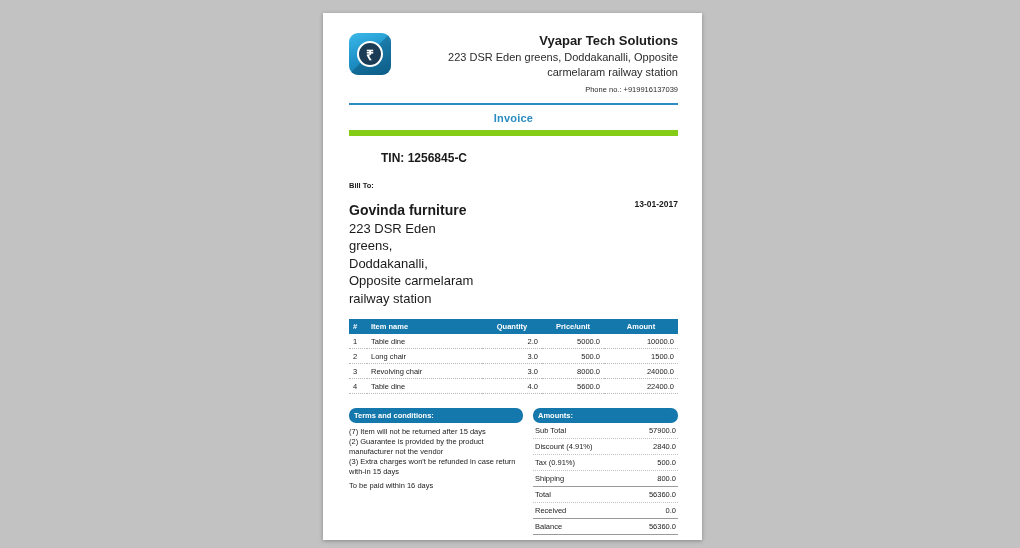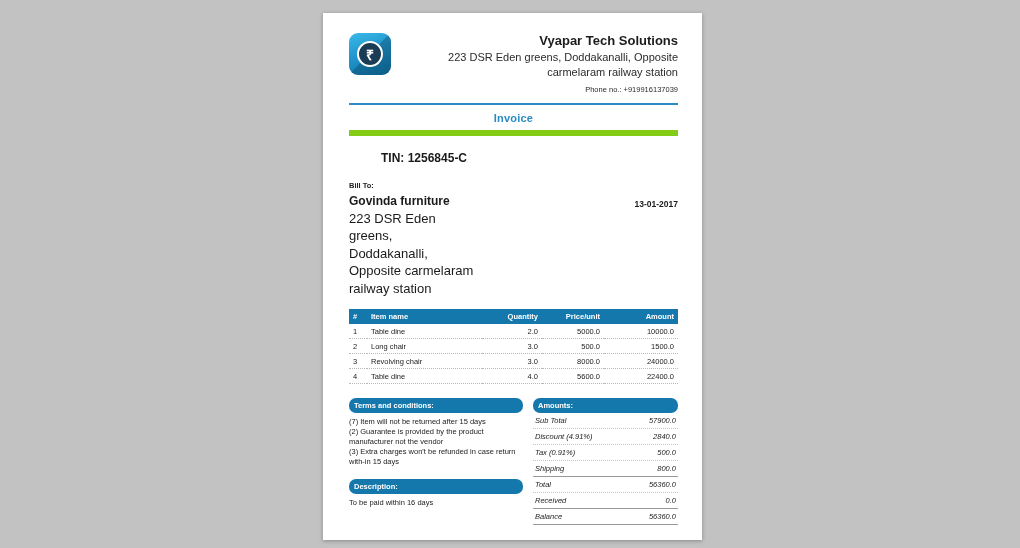--- a/index.html
+++ b/index.html
@@ -50,54 +50,54 @@
     border-top:2px solid #2a8cc2;
     border-bottom:6px solid #84cc16;
     text-align:center;
     padding:3px 0 4px 0;
   }
   .invoice-title { color:#2a8cc2; font-weight:bold; font-size:11px; letter-spacing:0.2px; }
   
   .tin { margin-top:15px; font-size:12px; font-weight:bold;margin-left:32px; }
   .billto-row { display:flex; justify-content:space-between; margin-top:16px;gap:40px; }
   .billto-label { font-size:7.5px; font-weight:bold; }
-  .billto-name { font-size:12px; font-weight:bold; margin-top:4px; }
+  .billto-name { font-size:14px; font-weight:bold; margin-top:12px; }
   .billto-addr { font-size:13px; line-height:1.35; margin-top:2px; max-width:130px; }
   .inv-date { font-size:8.5px; font-weight:bold; margin-top:18px; }
   
   table.items { width:100%; border-collapse:collapse; table-layout:fixed; margin-top:12px; font-size:7.5px; }
   table.items col.c-num    { width:18px; }
   table.items col.c-name   { width:115px; }
   table.items col.c-qty    { width:60px; }
   table.items col.c-price  { width:62px; }
   table.items col.c-amount { width:74px; }
   table.items thead th {
     background:#1578ad; color:#ffffff; font-weight:bold;
-    padding:3px 4px; text-align:right;
+    padding:3px 4px; text-align:center;
   }
   table.items thead th.left { text-align:left; }
   table.items tbody td {
     padding:2.5px 4px; border-bottom:1px dotted #b9b9b9;
     text-align:right; color:#222;
   }
   table.items tbody td.left { text-align:left; }
   
   .bottom { display:flex; margin-top:14px; }
   .col-left { width:174px; }
   .col-right { width:145px; margin-left:10px; }
   .section-bar {
     background:#1578ad; color:#ffffff; font-weight:bold;
     font-size:7.5px; padding:3px 5px;border-radius:7px;
   }
   .terms-body { font-size:7.5px; line-height:1.33; margin-top:4px; color:#222; }
   .terms-body div { margin:0; }
   .desc-bar { margin-top:12px; }
   .desc-body { font-size:7.5px; margin-top:4px; color:#222; }
   
-  .amounts-rows { font-size:7.5px; color:#222;font-style:italic; }
+  .amounts-rows { font-size:7.5px; color:#222; }
   .amt-row {
     display:flex; justify-content:space-between;
     padding:3px 2px; border-bottom:1px dotted #c4c4c4;
   }
   .amt-row.solid { border-bottom:1px solid #9a9a9a; }
   .amt-value { text-align:right; }
 </style>
 </head>
 <body>
 
@@ -187,21 +187,20 @@
 
   <div class="bottom">
 
     <div class="col-left">
       <div class="section-bar">Terms and conditions:</div>
       <div class="terms-body">
         <div>(7) Item will not be returned after 15 days</div>
         <div>(2) Guarantee is provided by the product manufacturer not the vendor</div>
         <div>(3) Extra charges won't be refunded in case return with-in 15 days</div>
       </div>
-      <div class="section-bar desc-bar">Description:</div>
       <div class="desc-body">To be paid within 16 days</div>
     </div>
 
     <div class="col-right">
       <div class="section-bar">Amounts:</div>
       <div class="amounts-rows">
         <div class="amt-row">
           <span>Sub Total</span>
           <span class="amt-value">57900.0</span>
         </div>

